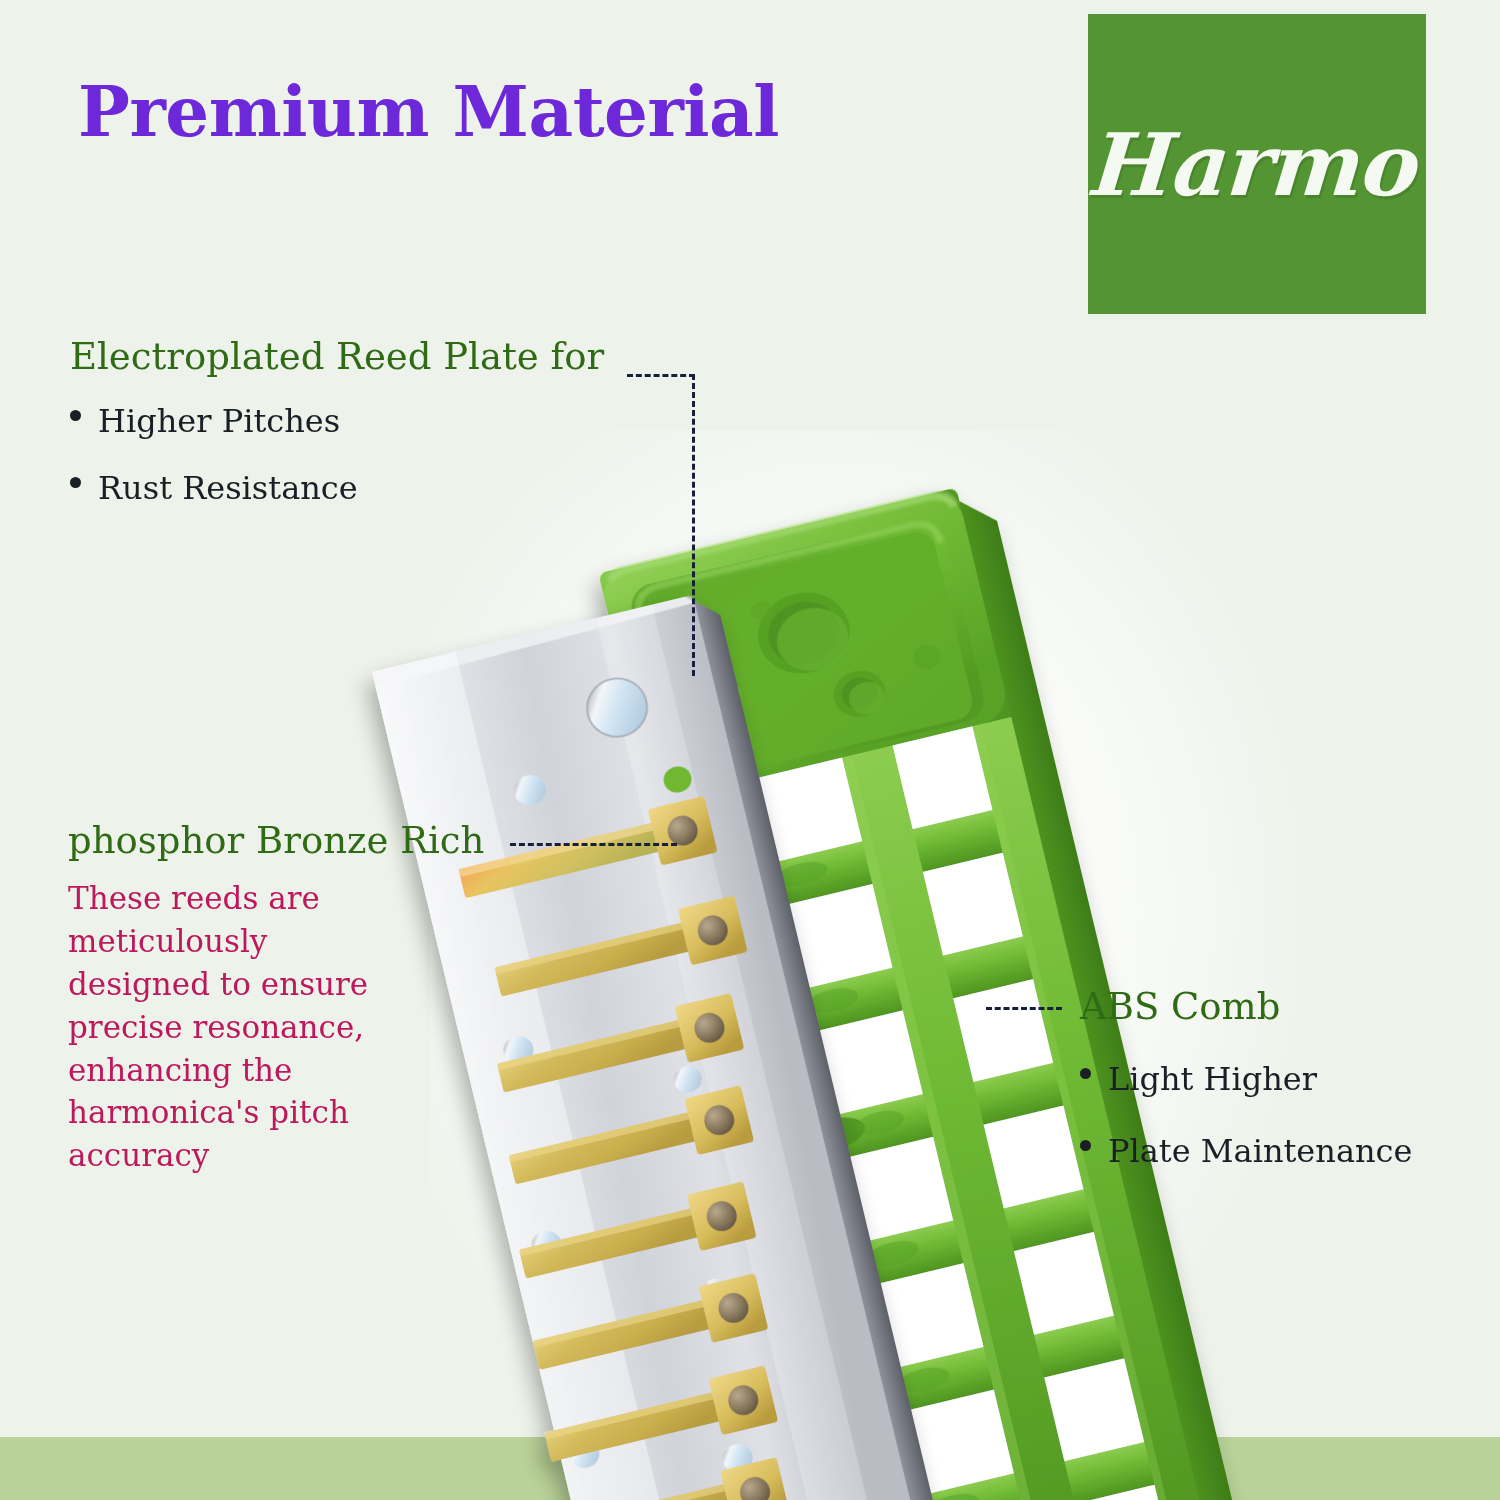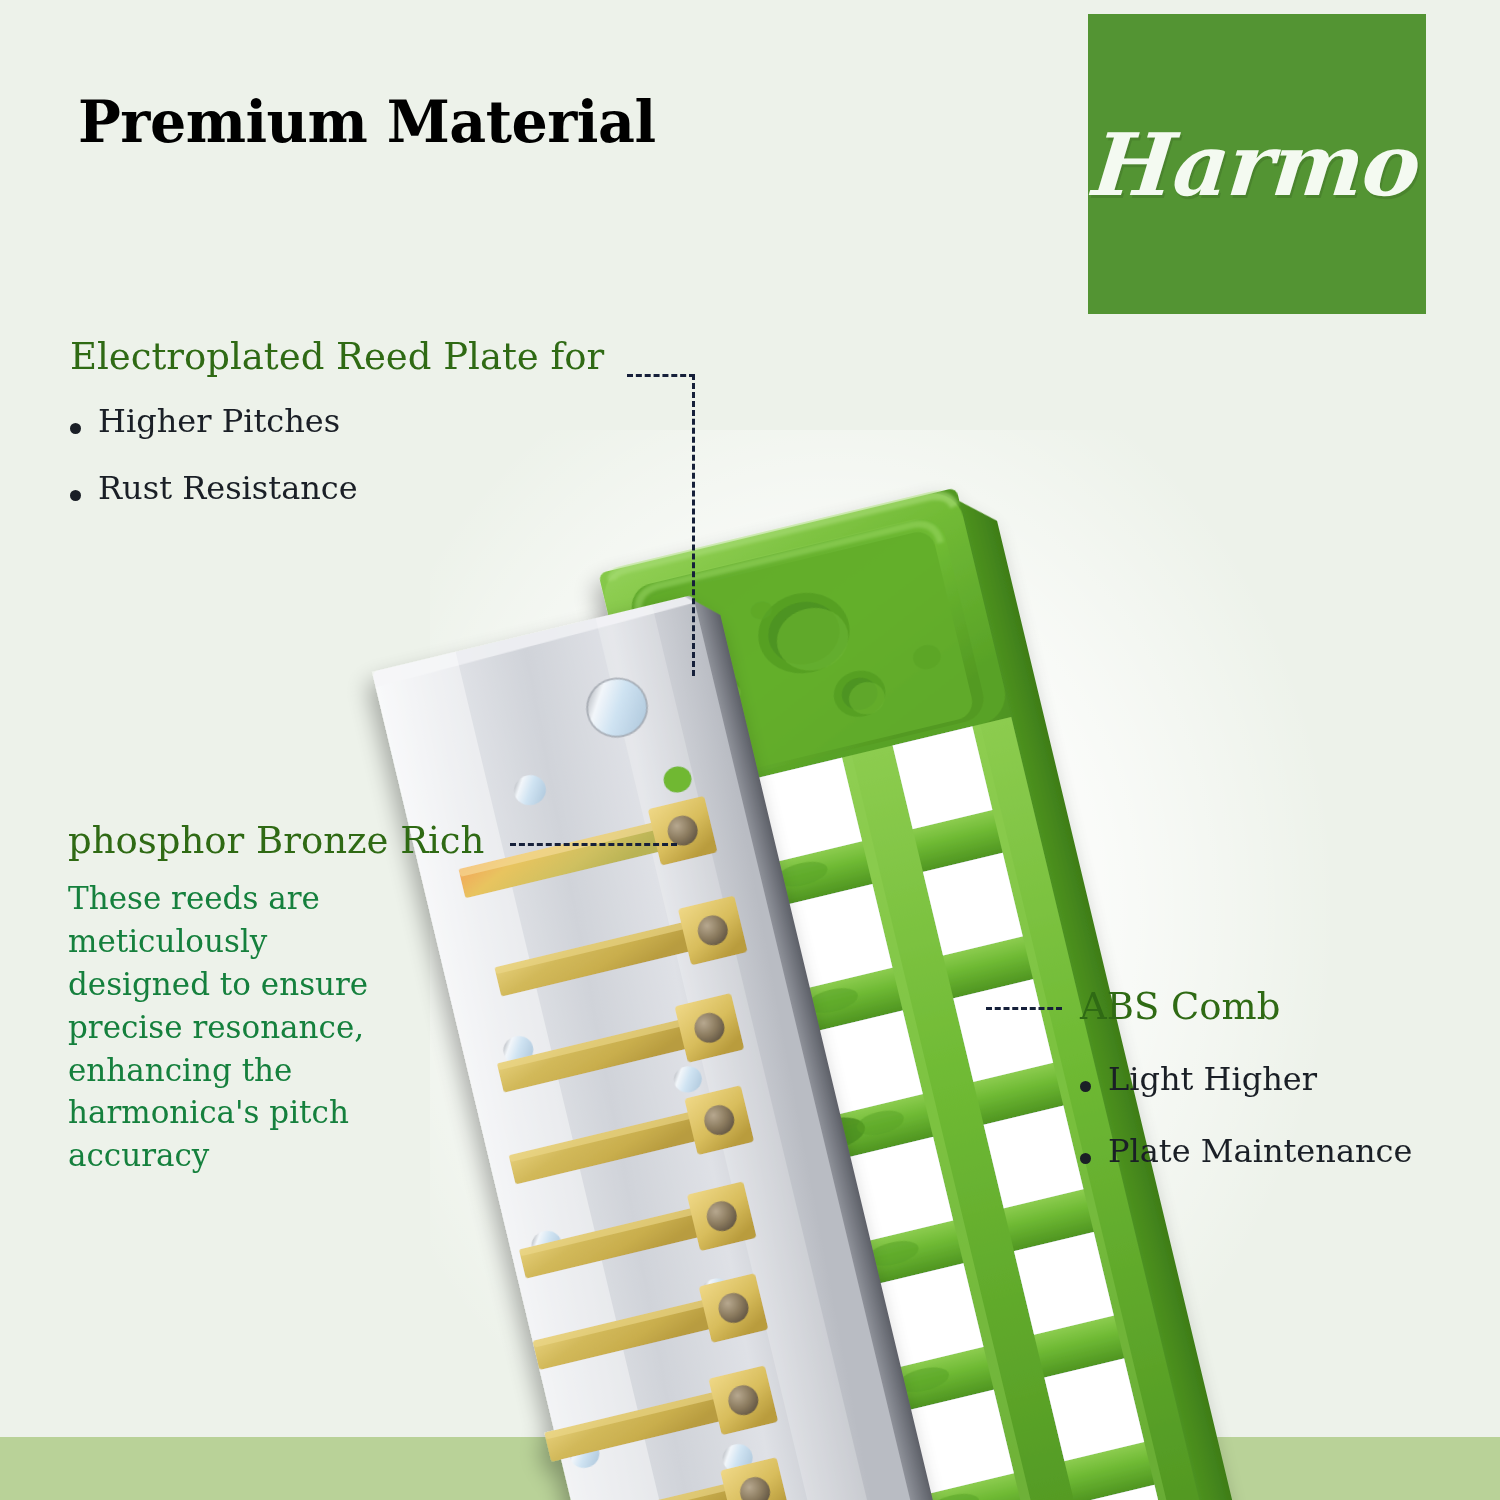--- a/index.html
+++ b/index.html
@@ -46,27 +46,27 @@
     height: 1070px;
     background: radial-gradient(ellipse at 45% 45%, #ffffff 0%, rgba(255,255,255,0.72) 38%, rgba(255,255,255,0) 72%);
     z-index: 2;
     pointer-events: none;
   }
 
   
   .page-title {
     position: absolute;
     left: 78px;
-    top: 92px;
+    top: 76px;
     font-family: "DejaVu Serif", serif;
     font-weight: 700;
-    font-size: 57px;
+    font-size: 69px;
     line-height: 1.05;
     letter-spacing: -0.5px;
-    color: #000000;
+    color: #6d28d9;
     z-index: 30;
     white-space: nowrap;
   }
 
   .brand-badge {
     position: absolute;
     left: 1088px;
     top: 14px;
     width: 338px;
     height: 300px;
@@ -103,21 +103,21 @@
     white-space: nowrap;
   }
 
   .feature-list {
     list-style: none;
     margin-top: 26px;
   }
 
   .feature-list li {
     display: flex;
-    align-items: flex-end;
+    align-items: center;
     gap: 17px;
     font-family: "DejaVu Serif", serif;
     font-size: 32px;
     line-height: 1.18;
     color: #1a1f26;
     margin-bottom: 29px;
     white-space: nowrap;
   }
 
   .bullet-dot {
@@ -128,21 +128,21 @@
     border-radius: 50%;
     background: #1a1f26;
     position: relative;
     top: -7px;
   }
 
   .anno-body {
     font-family: "DejaVu Serif", serif;
     font-size: 31px;
     line-height: 1.38;
-    color: #15803d;
+    color: #be185d;
     margin-top: 16px;
     max-width: 335px;
   }
 
   
   #anno-reed-plate { left: 70px; top: 336px; }
   #anno-bronze-reed { left: 68px; top: 820px; }
   #anno-abs-comb   { left: 1080px; top: 986px; }
   #anno-abs-comb .feature-list { margin-top: 34px; margin-left: 0; }
   #anno-abs-comb .feature-list li { margin-bottom: 34px; }

